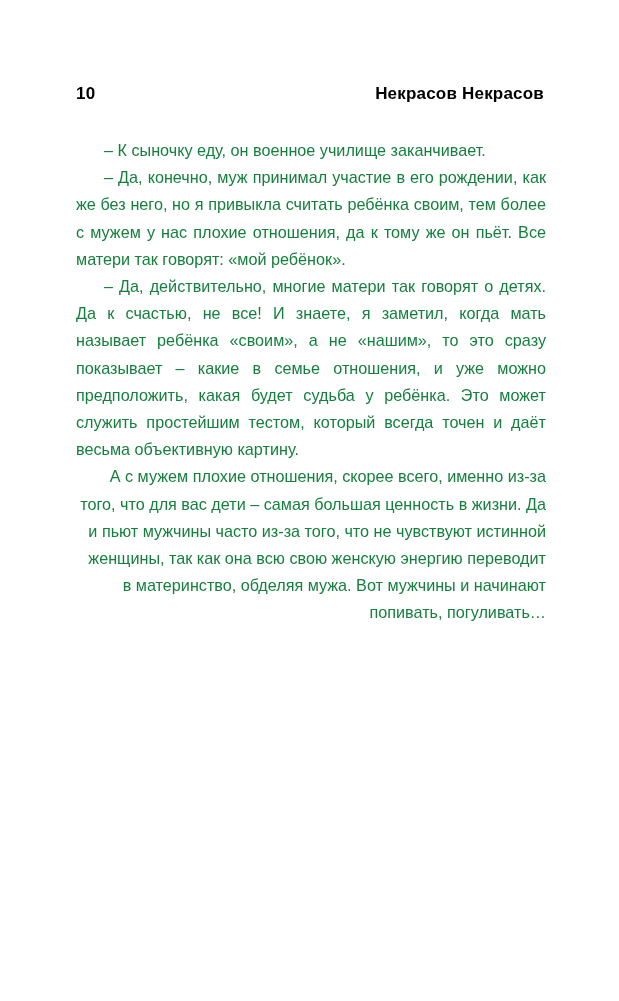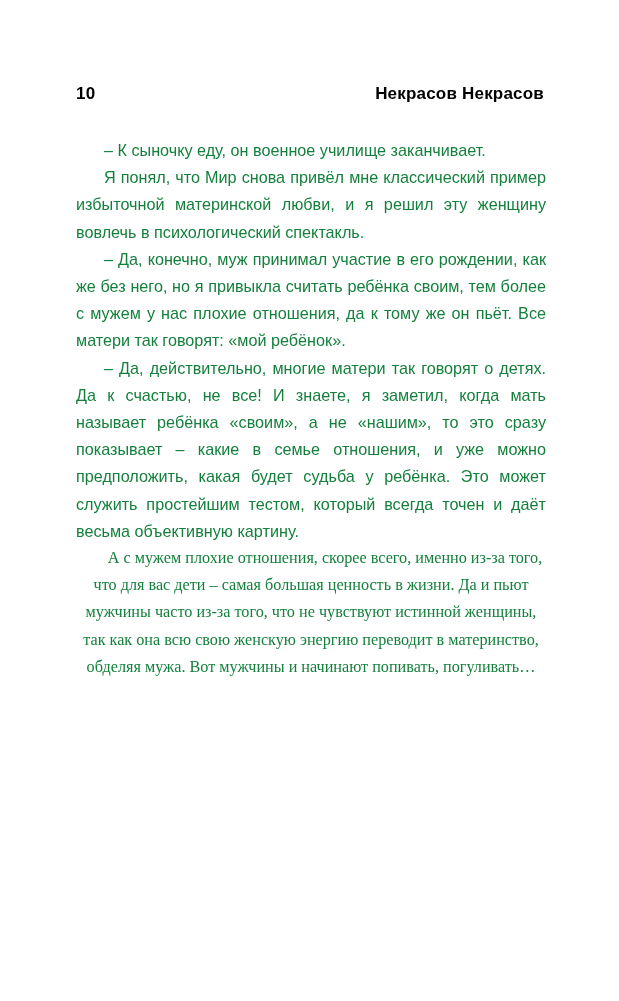--- a/index.html
+++ b/index.html
@@ -54,35 +54,33 @@
     text-align: justify;
     text-justify: inter-word;
     color: #15803d;
     hyphens: manual;
   }
   .body-text p {
     margin: 0;
     text-indent: 28px;
   }
   .body-text p:last-child {
-    text-align: center;
-    font-family: Liberation Serif, serif;
+    text-align: right;
   }
 </style>
 </head>
 <body>
 
 <div class="page">
 
   <div class="header">
     <div class="page-number">10</div>
     <div class="running-head">Некрасов Некрасов</div>
   </div>
 
   <div class="body-text">
     <p>– К сыночку еду, он военное училище заканчивает.</p>
-    <p>Я понял, что Мир снова привёл мне классический пример избыточной материнской любви, и я решил эту женщину вовлечь в психологический спектакль.</p>
     <p>– Да, конечно, муж принимал участие в его рождении, как же без него, но я привыкла считать ребёнка своим, тем более с мужем у нас плохие отношения, да к тому же он пьёт. Все матери так говорят: «мой ребёнок».</p>
     <p>– Да, действительно, многие матери так говорят о детях. Да к счастью, не все! И знаете, я заметил, когда мать называет ребёнка «своим», а не «нашим», то это сразу показывает – какие в семье отношения, и уже можно предположить, какая будет судьба у ребёнка. Это может служить простейшим тестом, который всегда точен и даёт весьма объективную картину.</p>
     <p>А с мужем плохие отношения, скорее всего, именно из-за того, что для вас дети – самая большая ценность в жизни. Да и пьют мужчины часто из-за того, что не чувствуют истинной женщины, так как она всю свою женскую энергию переводит в материнство, обделяя мужа. Вот мужчины и начинают попивать, погуливать…</p>
   </div>
 
 </div>
 
 </body></html>

